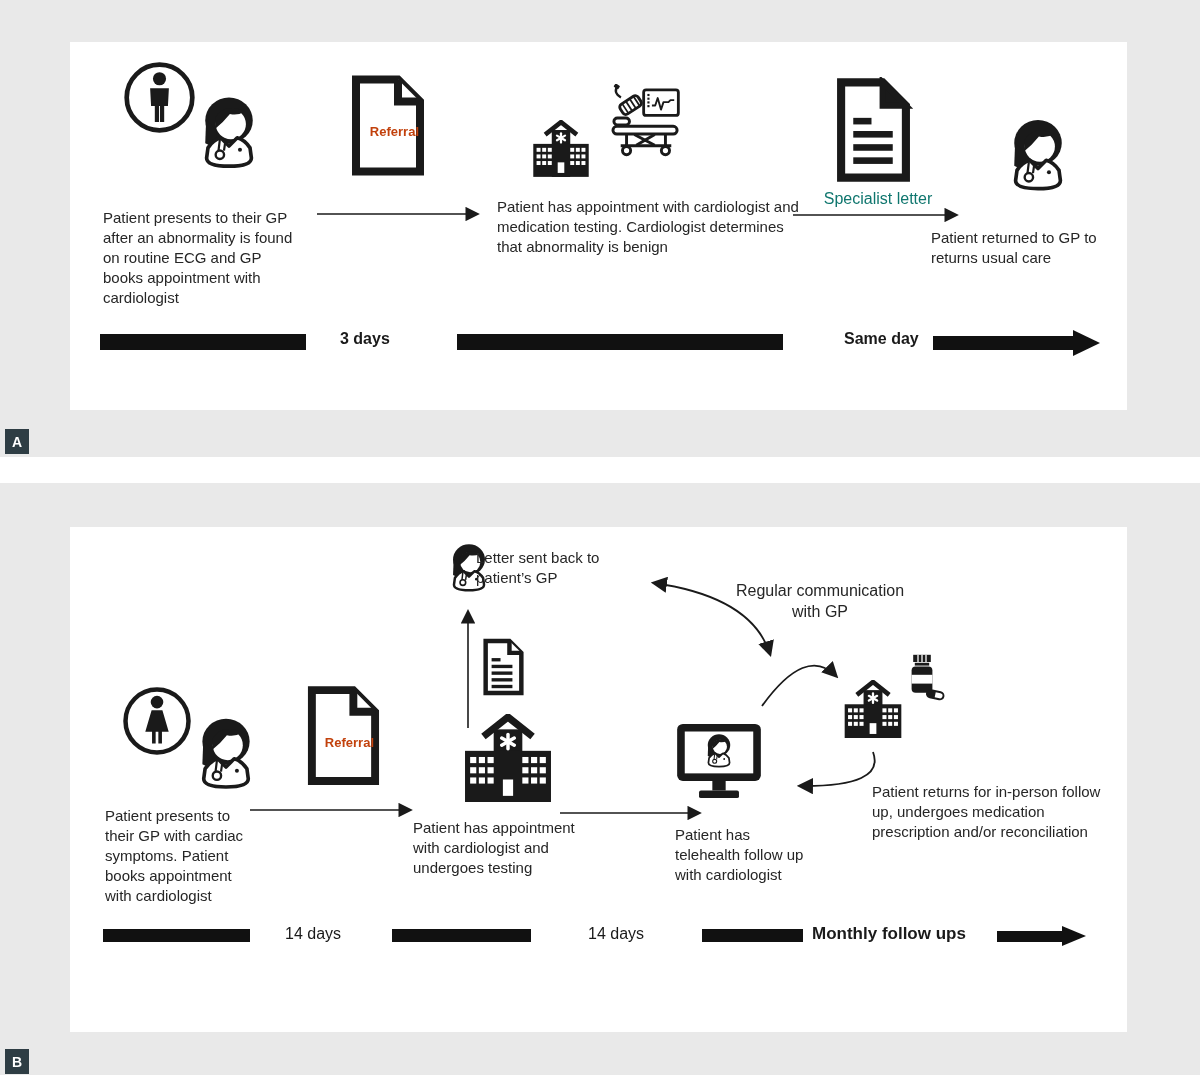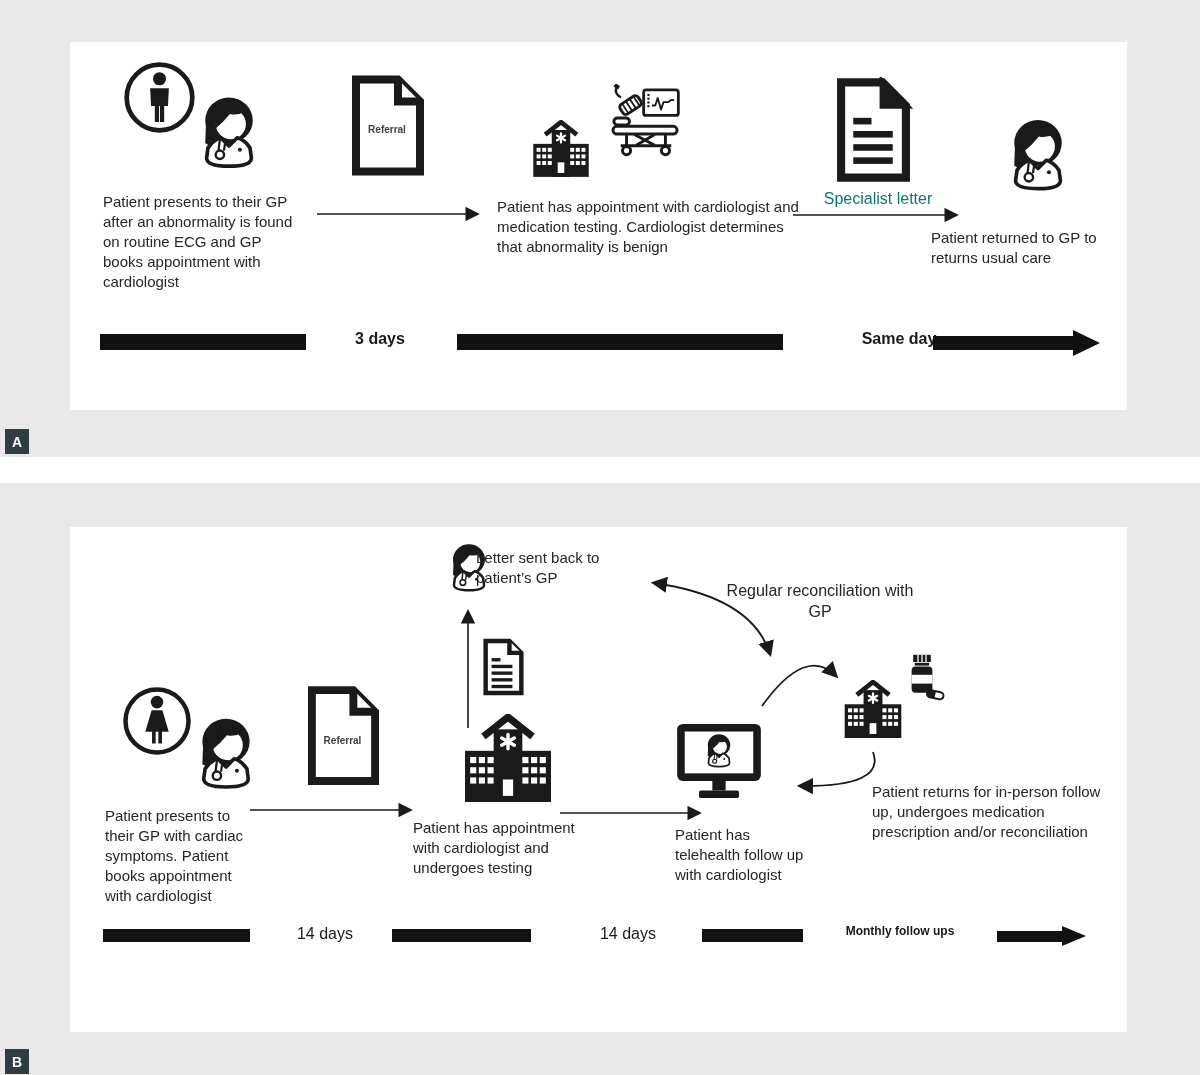--- a/index.html
+++ b/index.html
@@ -17,25 +17,25 @@
   .panel-label{
     position:absolute;width:24px;height:25px;background:#2e3d44;color:#fff;
     font-weight:bold;font-size:14px;display:flex;align-items:center;justify-content:center;
   }
   #label-a{left:5px;top:429px;}
   #label-b{left:5px;top:1049px;}
   .icon{position:absolute;}
   .txt{position:absolute;font-size:15px;line-height:1.33;color:#262626;}
   .txt-center{text-align:center;}
   .arrow-label{position:absolute;font-size:16px;color:#0f766e;text-align:center;}
-  .duration{position:absolute;font-size:16px;text-align:center;color:#1a1a1a;}
+  .duration{position:absolute;font-size:16px;text-align:left;color:#1a1a1a;}
   .duration.bold{font-weight:bold;}
   .tbar{position:absolute;background:#111111;}
   .tarrow-head{position:absolute;width:0;height:0;}
-  .doclabel{position:absolute;font-size:10px;font-weight:bold;color:#404040;text-align:center;}
+  .doclabel{position:absolute;font-size:13px;font-weight:bold;color:#c2410c;text-align:right;}
   #overlay{position:absolute;left:0;top:0;width:1200px;height:1075px;pointer-events:none;}
 </style>
 </head>
 <body>
 
 <svg width="0" height="0" style="position:absolute" aria-hidden="true">
   <defs>
     <symbol id="sym-person-male" viewBox="0 0 80 80">
       <circle cx="40" cy="40" r="35" fill="none" stroke="#1a1a1a" stroke-width="5"></circle>
       <circle cx="40" cy="20" r="7" fill="#1a1a1a"></circle>
@@ -182,21 +182,21 @@
 <svg class="icon" style="left:611px;top:116px" width="70" height="41">
     <use href="#sym-stretcher"></use>
   </svg>
 <svg class="icon" style="left:832px;top:77px" width="81" height="106">
     <use href="#sym-doc-letter"></use>
   </svg>
 <svg class="icon" style="left:1006px;top:118px" width="64" height="81">
     <use href="#sym-doctor"></use>
   </svg>
 
-<div class="txt" style="left:103px;top:192px;width:202px">Patient presents to their GP after an abnormality is found on routine ECG and GP books appointment with cardiologist</div>
+<div class="txt" style="left:103px;top:208px;width:202px">Patient presents to their GP after an abnormality is found on routine ECG and GP books appointment with cardiologist</div>
 <div class="txt" style="left:497px;top:197px;width:314px">Patient has appointment with cardiologist and medication testing. Cardiologist determines that abnormality is benign</div>
 <div class="arrow-label" style="left:790px;top:190px;width:176px">Specialist letter</div>
 <div class="txt" style="left:931px;top:228px;width:178px">Patient returned to GP to returns usual care</div>
 
 <div class="tbar" style="left:100px;top:334px;width:206px;height:16px"></div>
 <div class="duration bold" style="left:340px;top:330px;width:80px">3 days</div>
 <div class="tbar" style="left:457px;top:334px;width:326px;height:16px"></div>
 <div class="duration bold" style="left:844px;top:330px;width:110px">Same day</div>
 <div class="tbar" style="left:933px;top:336px;width:140px;height:14px"></div>
 <div class="tarrow-head" style="left:1073px;top:330px;border-top:13px solid transparent;border-bottom:13px solid transparent;border-left:27px solid #111"></div>
@@ -230,29 +230,29 @@
     <use href="#sym-hospital"></use>
   </svg>
 <svg class="icon" style="left:906px;top:652px" width="40" height="52">
     <use href="#sym-pill-bottle"></use>
   </svg>
 
 <div class="txt" style="left:105px;top:806px;width:148px">Patient presents to their GP with cardiac symptoms. Patient books appointment with cardiologist</div>
 <div class="txt" style="left:476px;top:548px;width:135px">Letter sent back to patient’s GP</div>
 <div class="txt" style="left:413px;top:818px;width:168px">Patient has appointment with cardiologist and undergoes testing</div>
 <div class="txt" style="left:675px;top:825px;width:140px">Patient has telehealth follow up with cardiologist</div>
-<div class="txt txt-center" style="left:722px;top:580px;width:196px;font-size:16px">Regular reconciliation with GP</div>
+<div class="txt txt-center" style="left:722px;top:580px;width:196px;font-size:16px">Regular communication with GP</div>
 <div class="txt" style="left:872px;top:782px;width:238px">Patient returns for in-person follow up, undergoes medication prescription and/or reconciliation</div>
 
 <div class="tbar" style="left:103px;top:929px;width:147px;height:13px"></div>
 <div class="duration" style="left:285px;top:925px;width:80px">14 days</div>
 <div class="tbar" style="left:392px;top:929px;width:139px;height:13px"></div>
 <div class="duration" style="left:588px;top:925px;width:80px">14 days</div>
 <div class="tbar" style="left:702px;top:929px;width:101px;height:13px"></div>
-<div class="duration bold" style="left:812px;top:924px;width:176px;font-size:12px">Monthly follow ups</div>
+<div class="duration bold" style="left:812px;top:924px;width:176px;font-size:17px">Monthly follow ups</div>
 <div class="tbar" style="left:997px;top:931px;width:65px;height:11px"></div>
 <div class="tarrow-head" style="left:1062px;top:926px;border-top:10px solid transparent;border-bottom:10px solid transparent;border-left:24px solid #111"></div>
 
 <svg id="overlay">
   <defs>
     <marker id="ah-end" viewBox="0 0 10 10" markerWidth="9" markerHeight="9" refX="8" refY="5" orient="auto">
       <path d="M0 0 L10 5 L0 10 Z" fill="#1a1a1a"></path>
     </marker>
     <marker id="ah-start" viewBox="0 0 10 10" markerWidth="9" markerHeight="9" refX="8" refY="5" orient="auto-start-reverse">
       <path d="M0 0 L10 5 L0 10 Z" fill="#1a1a1a"></path>

